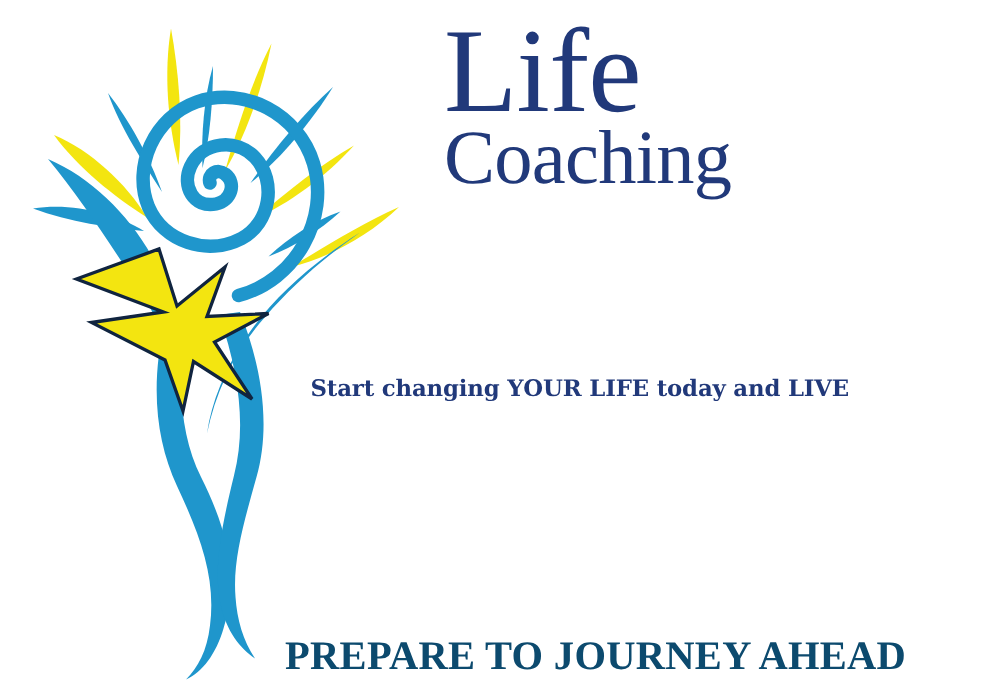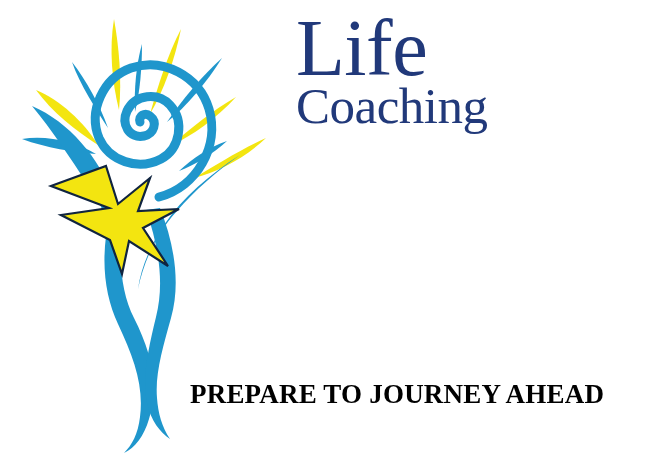--- a/index.html
+++ b/index.html
@@ -56,23 +56,23 @@
     line-height: 1.33;
     letter-spacing: -0.1px;
   }
   #tagline .tagline-line {
     display: block;
     white-space: nowrap;
   }
   #footer-slogan {
     position: absolute;
     left: 190px;
-    top: 379px;
+    top: 422px;
     width: 420px;
-    color: #000000;
+    color: #0c4a6e;
     font-family: "Liberation Serif", "DejaVu Serif", serif;
     font-weight: bold;
     font-size: 27px;
     letter-spacing: 0.2px;
     white-space: nowrap;
   }
 </style>
 </head>
 <body>
 
@@ -145,17 +145,18 @@
                        154,264 115,239 108,272 96,238 47,213 95,206 37,184"></polygon>
     </g>
   </svg>
 
   <div id="brand-title">
     <span class="title-line line-life">Life</span>
     <span class="title-line line-coaching">Coaching</span>
   </div>
 
   <div id="tagline">
+    <span class="tagline-line">Start changing YOUR LIFE today and LIVE</span>
   </div>
 
   <div id="footer-slogan">PREPARE TO JOURNEY AHEAD</div>
 
 </div>
 
 </body></html>

